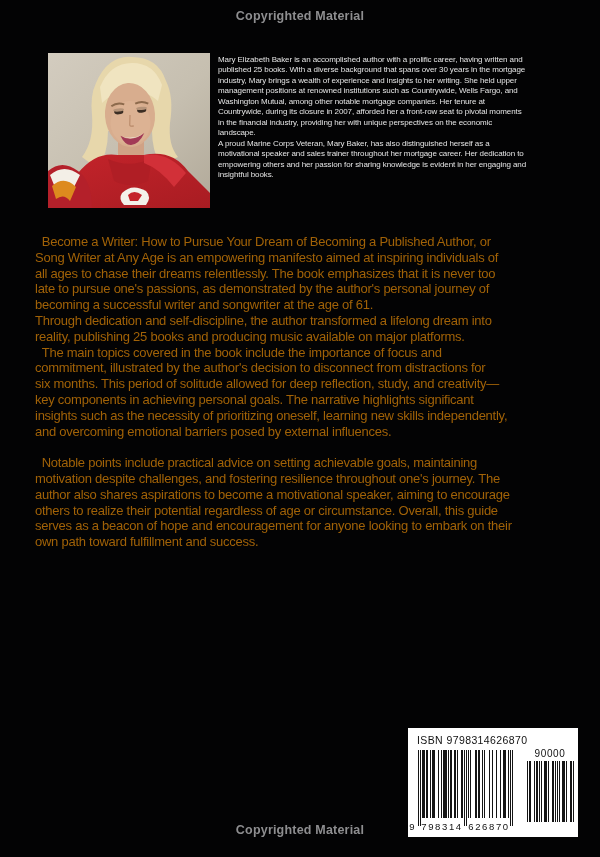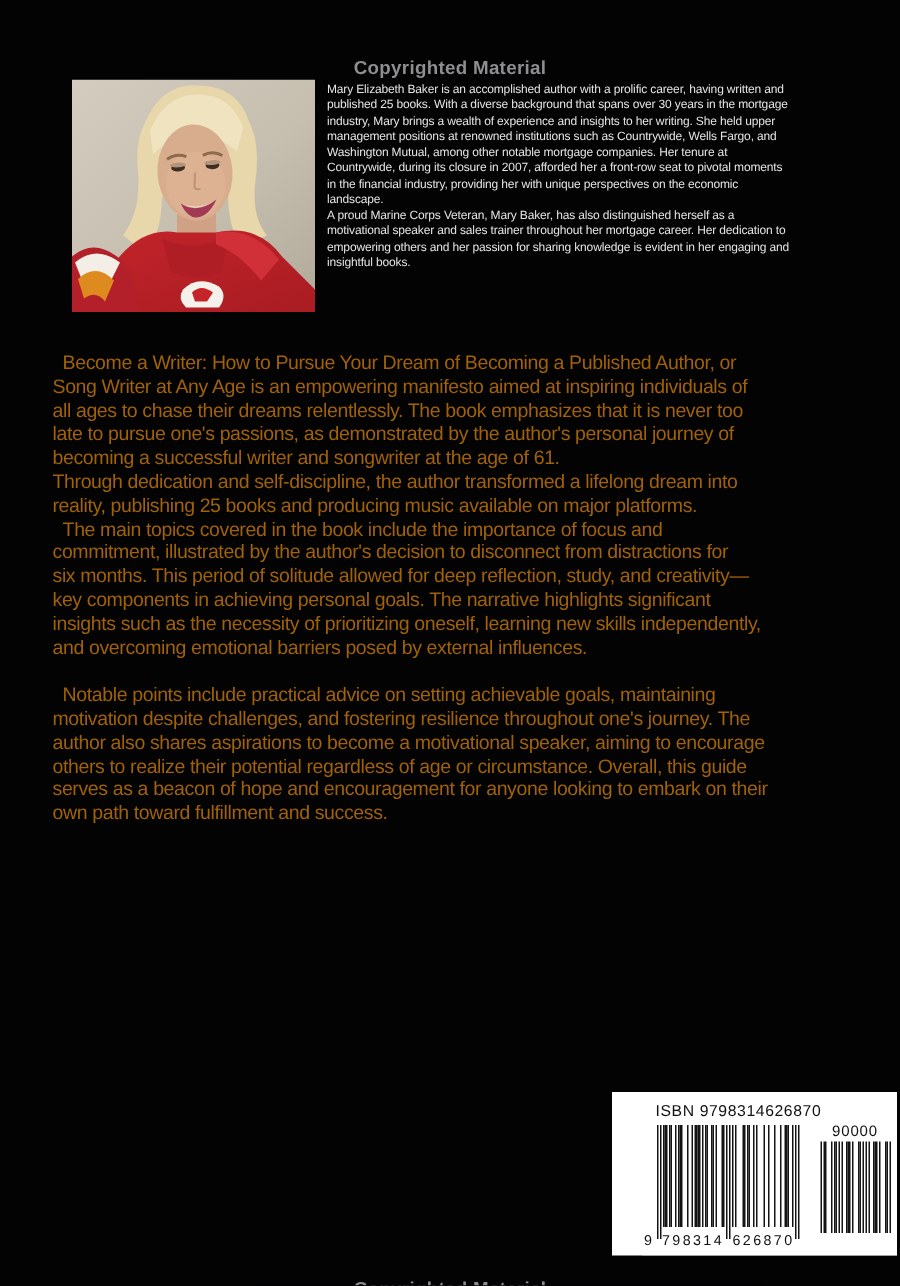--- a/index.html
+++ b/index.html
@@ -17,21 +17,20 @@
   }
   .copyright {
     position: absolute;
     left: 0;
     width: 600px;
     text-align: center;
     color: #8e8e90;
     font-size: 12.5px;
     font-weight: 700;
     letter-spacing: 0.2px;
-    margin-top: 29px;
   }
   .copyright.top { top: 9px; }
   .copyright.bottom { top: 823px; }
 
   .author-photo {
     position: absolute;
     left: 48px;
     top: 53px;
     width: 162px;
     height: 155px;
@@ -62,21 +61,20 @@
     white-space: pre-wrap;
   }
 
   .barcode-box {
     position: absolute;
     left: 408px;
     top: 728px;
     width: 170px;
     height: 109px;
     background: #ffffff;
-    padding-left: 20px;
   }
   .barcode-box svg { display: block; }
   .bc-text {
     font-family: "Liberation Sans", sans-serif;
     fill: #111111;
   }
 </style>
 </head>
 <body>
 

